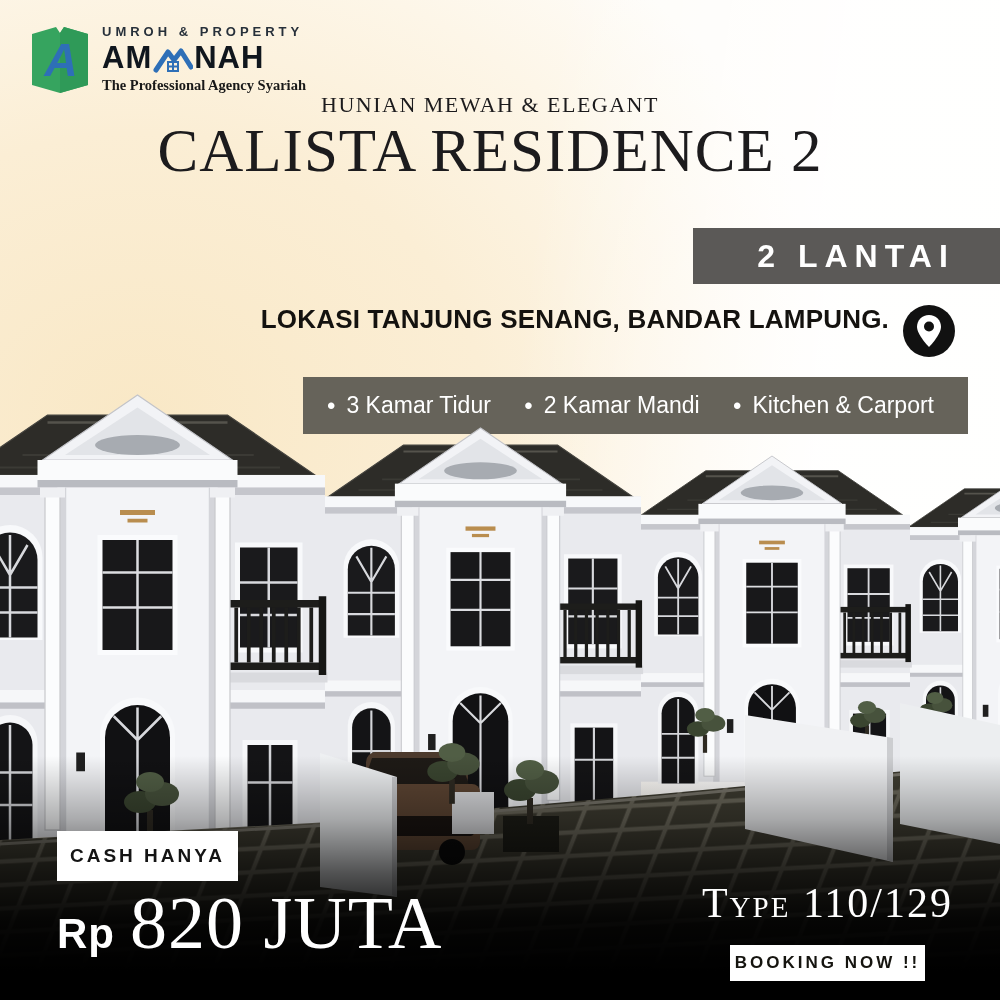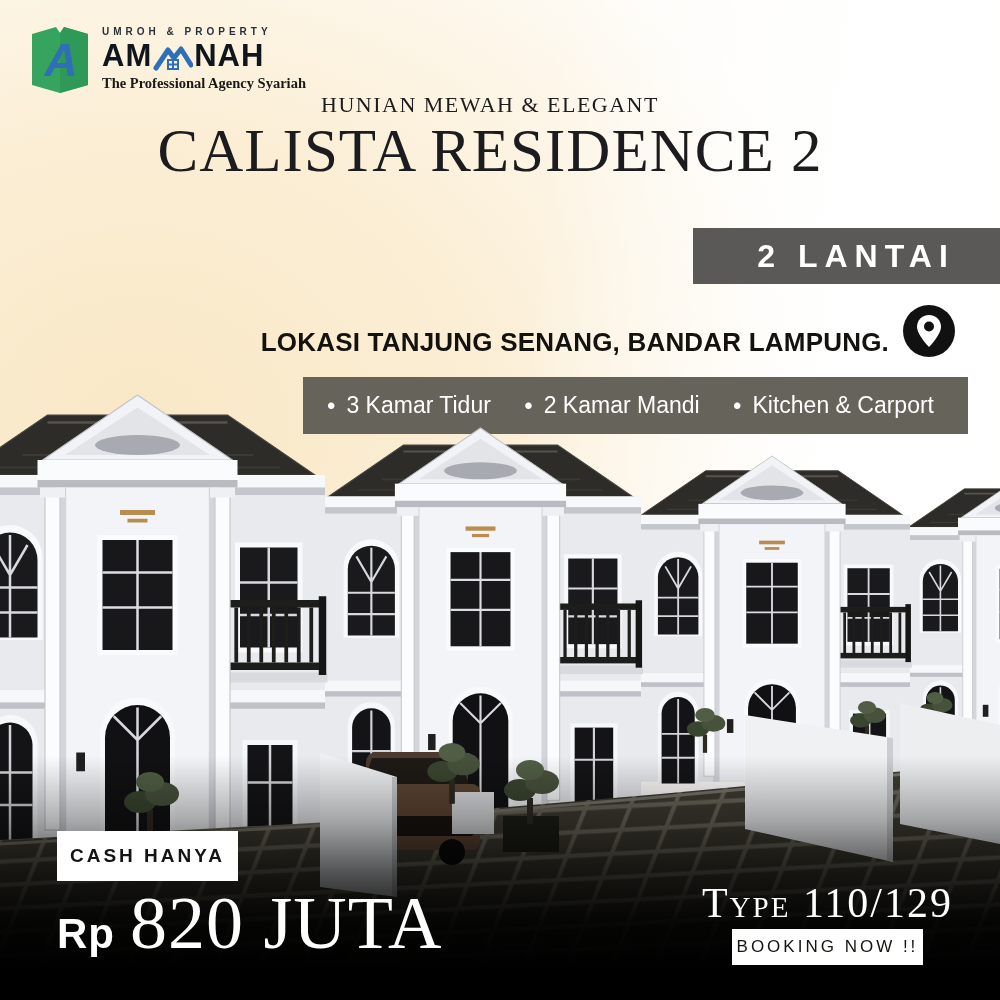--- a/index.html
+++ b/index.html
@@ -6,54 +6,54 @@
   .poster{
     position:relative;width:1000px;height:1000px;overflow:hidden;
     font-family:"Liberation Sans",sans-serif;
     background:
       linear-gradient(97deg, rgba(255,255,255,0) 50%, rgba(255,255,255,.92) 78%),
       radial-gradient(72% 60% at 14% 42%, #f9e8c6 0%, #fbeed5 48%, #fdf6e8 78%, #fefcf8 100%);
   }
   
   .logo{position:absolute;left:28px;top:24px;display:flex;align-items:center;gap:10px;}
   .logo-texts{display:flex;flex-direction:column;}
-  .logo-tag-top{font-size:10px;font-weight:bold;letter-spacing:4px;color:#27303a;}
+  .logo-tag-top{font-size:13px;font-weight:bold;letter-spacing:4px;color:#27303a;}
   .logo-name{display:flex;align-items:flex-end;font-size:31px;font-weight:bold;color:#10161d;line-height:1;margin-top:3px;letter-spacing:1px;text-align:center;}
   .logo-name .house-ic{margin:0 1px 0 1px;}
   .logo-tag-bottom{font-family:"Liberation Serif",serif;font-weight:bold;font-size:14.5px;color:#181818;margin-top:4px;}
   
   .titles{position:absolute;left:60px;top:92px;width:860px;text-align:center;color:#1c1b1d;font-family:"Liberation Serif",serif;}
   .subtitle{font-size:22px;letter-spacing:1.5px;}
   .main-title{font-size:61px;letter-spacing:1px;margin-top:1px;line-height:1.05;}
   
   .lantai-badge{position:absolute;left:693px;top:228px;width:326px;height:56px;background:#5b5957;
     color:#fff;display:flex;align-items:center;justify-content:center;
     font-size:32px;font-weight:bold;letter-spacing:7px;}
-  .location-row{position:absolute;top:304px;right:44px;display:flex;align-items:flex-end;gap:13px;}
+  .location-row{position:absolute;top:304px;right:44px;display:flex;align-items:flex-start;gap:13px;}
   .location-text{font-size:26px;font-weight:bold;color:#14120f;letter-spacing:0.2px;}
   .features-bar{position:absolute;left:303px;top:377px;width:665px;height:57px;background:#66635a;
     display:flex;align-items:center;justify-content:space-between;padding:0 34px 0 24px;box-sizing:border-box;}
   .feature{display:flex;align-items:center;gap:11px;color:#fff;font-size:23px;}
   .feature .dot{font-size:24px;line-height:1;}
   
   .houses{position:absolute;left:0;top:392px;width:1000px;height:608px;}
   .fade{position:absolute;left:0;top:756px;width:1000px;height:244px;
     background:linear-gradient(180deg, rgba(0,0,0,0) 0%, rgba(0,0,0,.30) 26%, rgba(0,0,0,.66) 48%, rgba(0,0,0,.92) 68%, #000 88%);}
   
   .price-block{position:absolute;left:57px;top:831px;color:#fff;}
   .cash-badge{display:inline-block;background:#fff;color:#141414;font-size:19px;font-weight:bold;
     letter-spacing:3px;padding:14px 13px;}
   .price-row{display:flex;align-items:flex-end;gap:15px;margin-top:7px;}
   .currency{font-size:42px;font-weight:bold;margin-top:6px;letter-spacing:1px;}
   .amount{font-family:"Liberation Serif",serif;font-size:74px;line-height:0.95;letter-spacing:1px;}
   
   .type-block{position:absolute;right:47px;top:882px;text-align:center;color:#fff;}
   .type-label{font-family:"Liberation Serif",serif;font-variant:small-caps;font-size:42px;letter-spacing:2px;line-height:1;}
-  .booking-badge{display:inline-block;margin-top:5px;background:#fff;color:#15140f;
-    font-size:17px;font-weight:normal;letter-spacing:3px;padding:8px 5px;}
+  .booking-badge{display:inline-block;margin-top:21px;background:#fff;color:#15140f;
+    font-size:17px;font-weight:bold;letter-spacing:3px;padding:8px 5px;}
 </style>
 </head>
 <body>
 
 <div class="poster">
 
   <div class="logo">
     <svg width="64" height="70" viewBox="0 0 64 70">
       <polygon points="4,10 28,3 32,9 36,3 60,10 60,61 32,69 4,61" fill="#36a45f"></polygon>
       <polygon points="32,9 36,3 60,10 60,61 32,69" fill="#2f9a58"></polygon>

